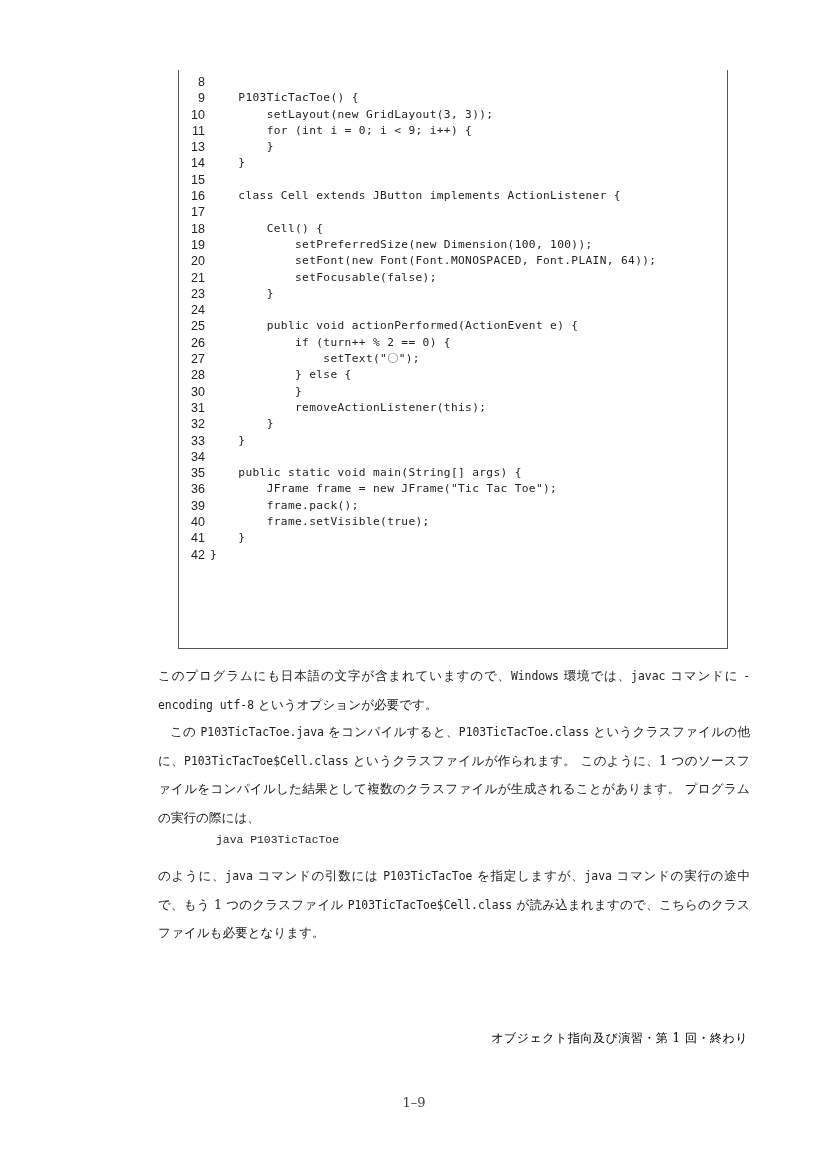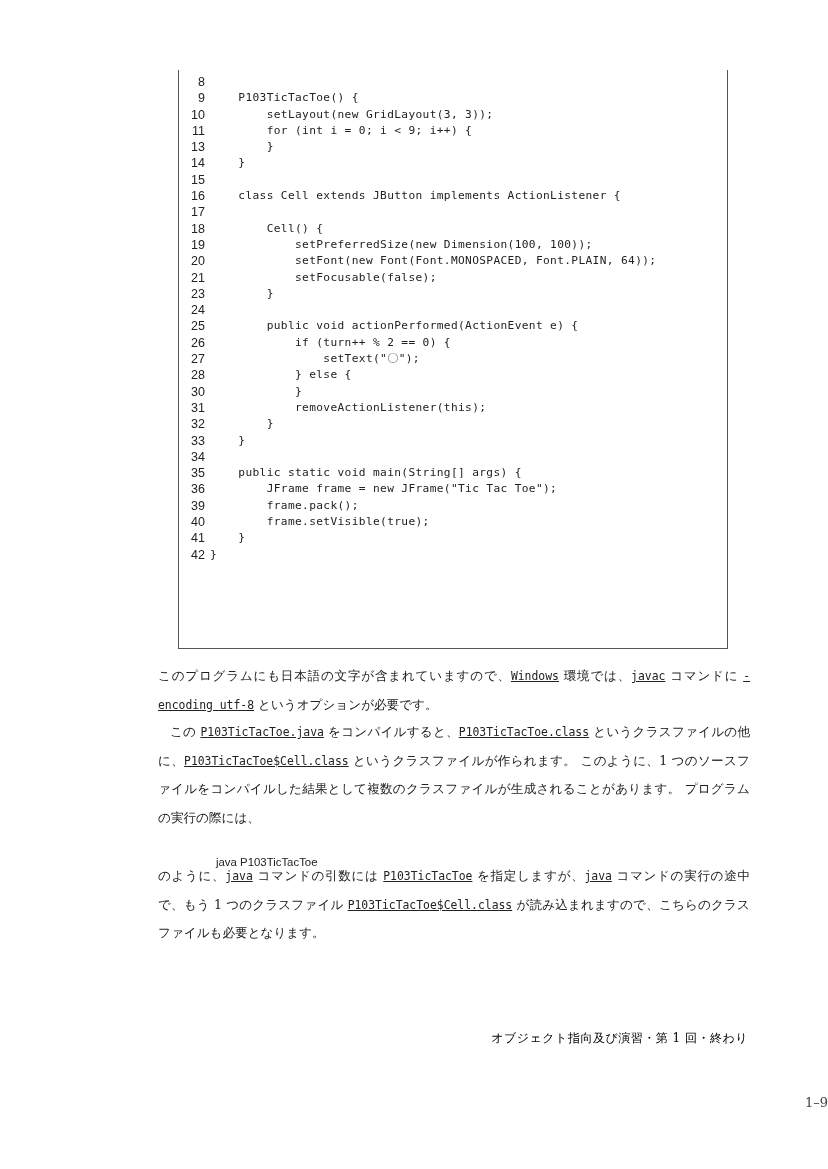--- a/index.html
+++ b/index.html
@@ -18,34 +18,34 @@
     .code {
       position: absolute; left: 31px;
       font-family: "DejaVu Sans Mono", monospace; font-size: 11.2px; color: #222;
       letter-spacing: 0.35px;
     }
     .para {
       position: absolute; left: 158px; width: 592px;
       font-family: "DejaVu Serif", serif; font-size: 12.6px; color: #222;
       line-height: 28.5px; text-align: justify;
     }
-    .para .mono { font-family: "DejaVu Sans Mono", monospace; font-size: 11.4px; text-decoration: underline; }
+    .para .mono { font-family: "DejaVu Sans Mono", monospace; font-size: 11.4px; }
     .p1 { top: 662px; }
     .p2 { top: 718px; }
     .cmd {
       position: absolute; left: 216px; top: 834px;
-      font-family: Liberation Sans, sans-serif; font-size: 11.4px; color: #222; margin-top: 22px;
+      font-family: Liberation Mono, monospace; font-size: 11.4px; color: #222;
     }
     .p3 { top: 862px; }
     .end-note {
       position: absolute; right: 80px; top: 1030px;
       font-family: "DejaVu Serif", serif; font-size: 12px; color: #000000; letter-spacing: 0.5px;
     }
     .page-num {
-      position: absolute; left: 0; width: 828px; top: 1095px; text-align: right;
+      position: absolute; left: 0; width: 828px; top: 1095px; text-align: center;
       font-family: "DejaVu Serif", serif; font-size: 13px; color: #444;
     }
   </style>
 </head>
 <body>
 
 <div class="code-box">
   <div class="code-lines" id="code-lines">
       <div class="code-line"><span class="ln">8</span><span class="code"></span></div>
       <div class="code-line"><span class="ln">9</span><span class="code">    P103TicTacToe() {</span></div>

